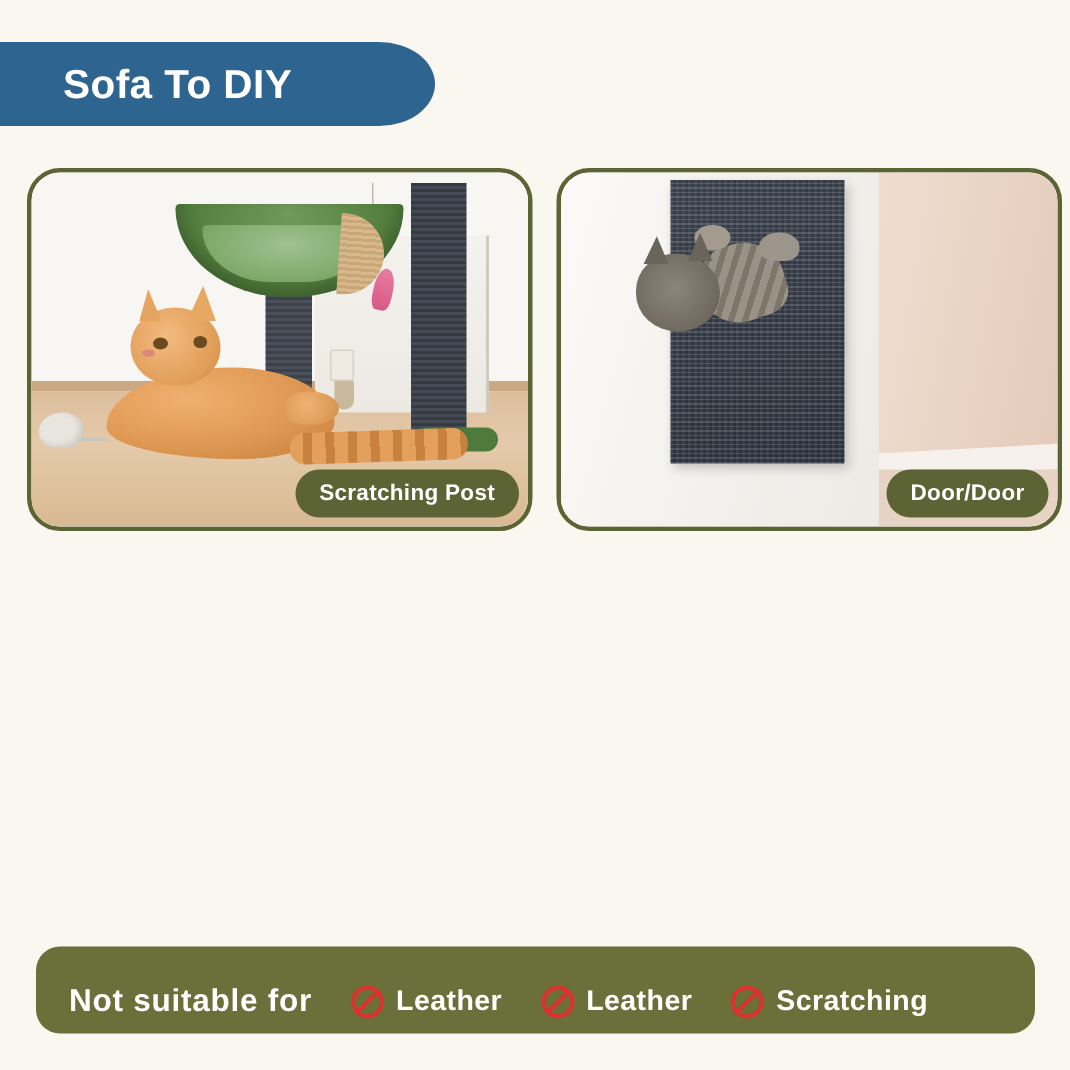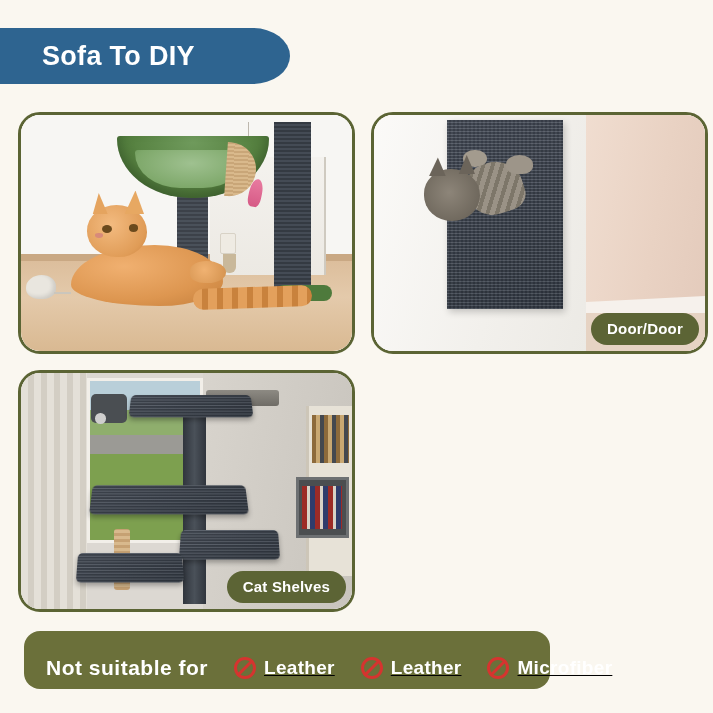--- a/index.html
+++ b/index.html
@@ -247,21 +247,21 @@
     background: linear-gradient(#8d8a83,#6f6c66); border-radius:3px; }
   .s4 .shelf-mid { left:21%; top:47%; width:47%; height:13%; transform: perspective(220px) rotateX(20deg); }
   .s4 .shelf-right { left:48%; top:66%; width:30%; height:13%; transform: perspective(220px) rotateX(18deg); }
   .s4 .shelf-low { left:17%; top:76%; width:32%; height:13%; transform: perspective(220px) rotateX(18deg); }
 
   
   .bottom-bar {
     position: absolute;
     left: 24px;
     top: 631px;
-    width: 526px;
+    width: 666px;
     height: 58px;
     background: #6b703a;
     border-radius: 16px;
     display: flex;
     align-items: center;
     padding: 16px 16px 0 22px;
     gap: 14px;
   }
   .bottom-bar .not-suitable {
     color: #ffffff;
@@ -269,21 +269,20 @@
     font-weight: bold;
     letter-spacing: 0.5px;
     white-space: nowrap;
     font-family: "Liberation Sans", sans-serif;
   }
   .mat-item {
     display: flex;
     align-items: flex-end;
     gap: 8px;
     margin-left: 12px;
-    text-decoration: underline;
   }
   .mat-item .label {
     color: #ffffff;
     font-size: 19px;
     font-weight: bold;
     letter-spacing: 0.3px;
     white-space: nowrap;
     font-family: "Liberation Sans", sans-serif;
   }
   .no-icon {
@@ -336,20 +335,21 @@
       <div class="paw"></div>
       <div class="cat-head"></div>
       <div class="ear-l"></div>
       <div class="ear-r"></div>
       <div class="eye eye-l"></div>
       <div class="eye eye-r"></div>
       <div class="nose"></div>
       <div class="mouse"></div>
       <div class="mouse-tail"></div>
     </div>
+    <div class="chip">Scratching Post</div>
   </div>
 
 
   <div class="panel">
     <div class="photo s3">
       <div class="wall-white"></div>
       <div class="wall-pink"></div>
       <div class="baseboard"></div>
       <div class="floor-strip"></div>
       <div class="mat"></div>
@@ -357,54 +357,33 @@
       <div class="arm"></div>
       <div class="paw-up"></div>
       <div class="paw-up2"></div>
       <div class="cat-head"></div>
       <div class="ear-l"></div>
       <div class="ear-r"></div>
     </div>
     <div class="chip">Door/Door</div>
   </div>
 
-  <div class="panel">
-    <div class="photo s4">
-      <div class="room-wall"></div>
-      <div class="window"></div>
-      <div class="car"></div>
-      <div class="car-w"></div>
-      <div class="curtain"></div>
-      <div class="bookshelf"></div>
-      <div class="books1"></div>
-      <div class="shelfbox"></div>
-      <div class="books2"></div>
-      <div class="post"></div>
-      <div class="post-sisal"></div>
-      <div class="shelf-top-board"></div>
-      <div class="shelf shelf-top"></div>
-      <div class="shelf shelf-mid"></div>
-      <div class="shelf shelf-right"></div>
-      <div class="shelf shelf-low"></div>
-    </div>
-    <div class="chip">Cat Shelves</div>
-  </div>
 
 </div>
 
 <div class="bottom-bar">
   <span class="not-suitable">Not suitable for</span>
 
   <div class="mat-item">
     <span class="no-icon"></span>
     <span class="label">Leather</span>
   </div>
 
   <div class="mat-item">
     <span class="no-icon"></span>
     <span class="label">Leather</span>
   </div>
 
   <div class="mat-item">
     <span class="no-icon"></span>
-    <span class="label">Microfiber</span>
+    <span class="label">Scratching</span>
   </div>
 </div>
 
 </body></html>

